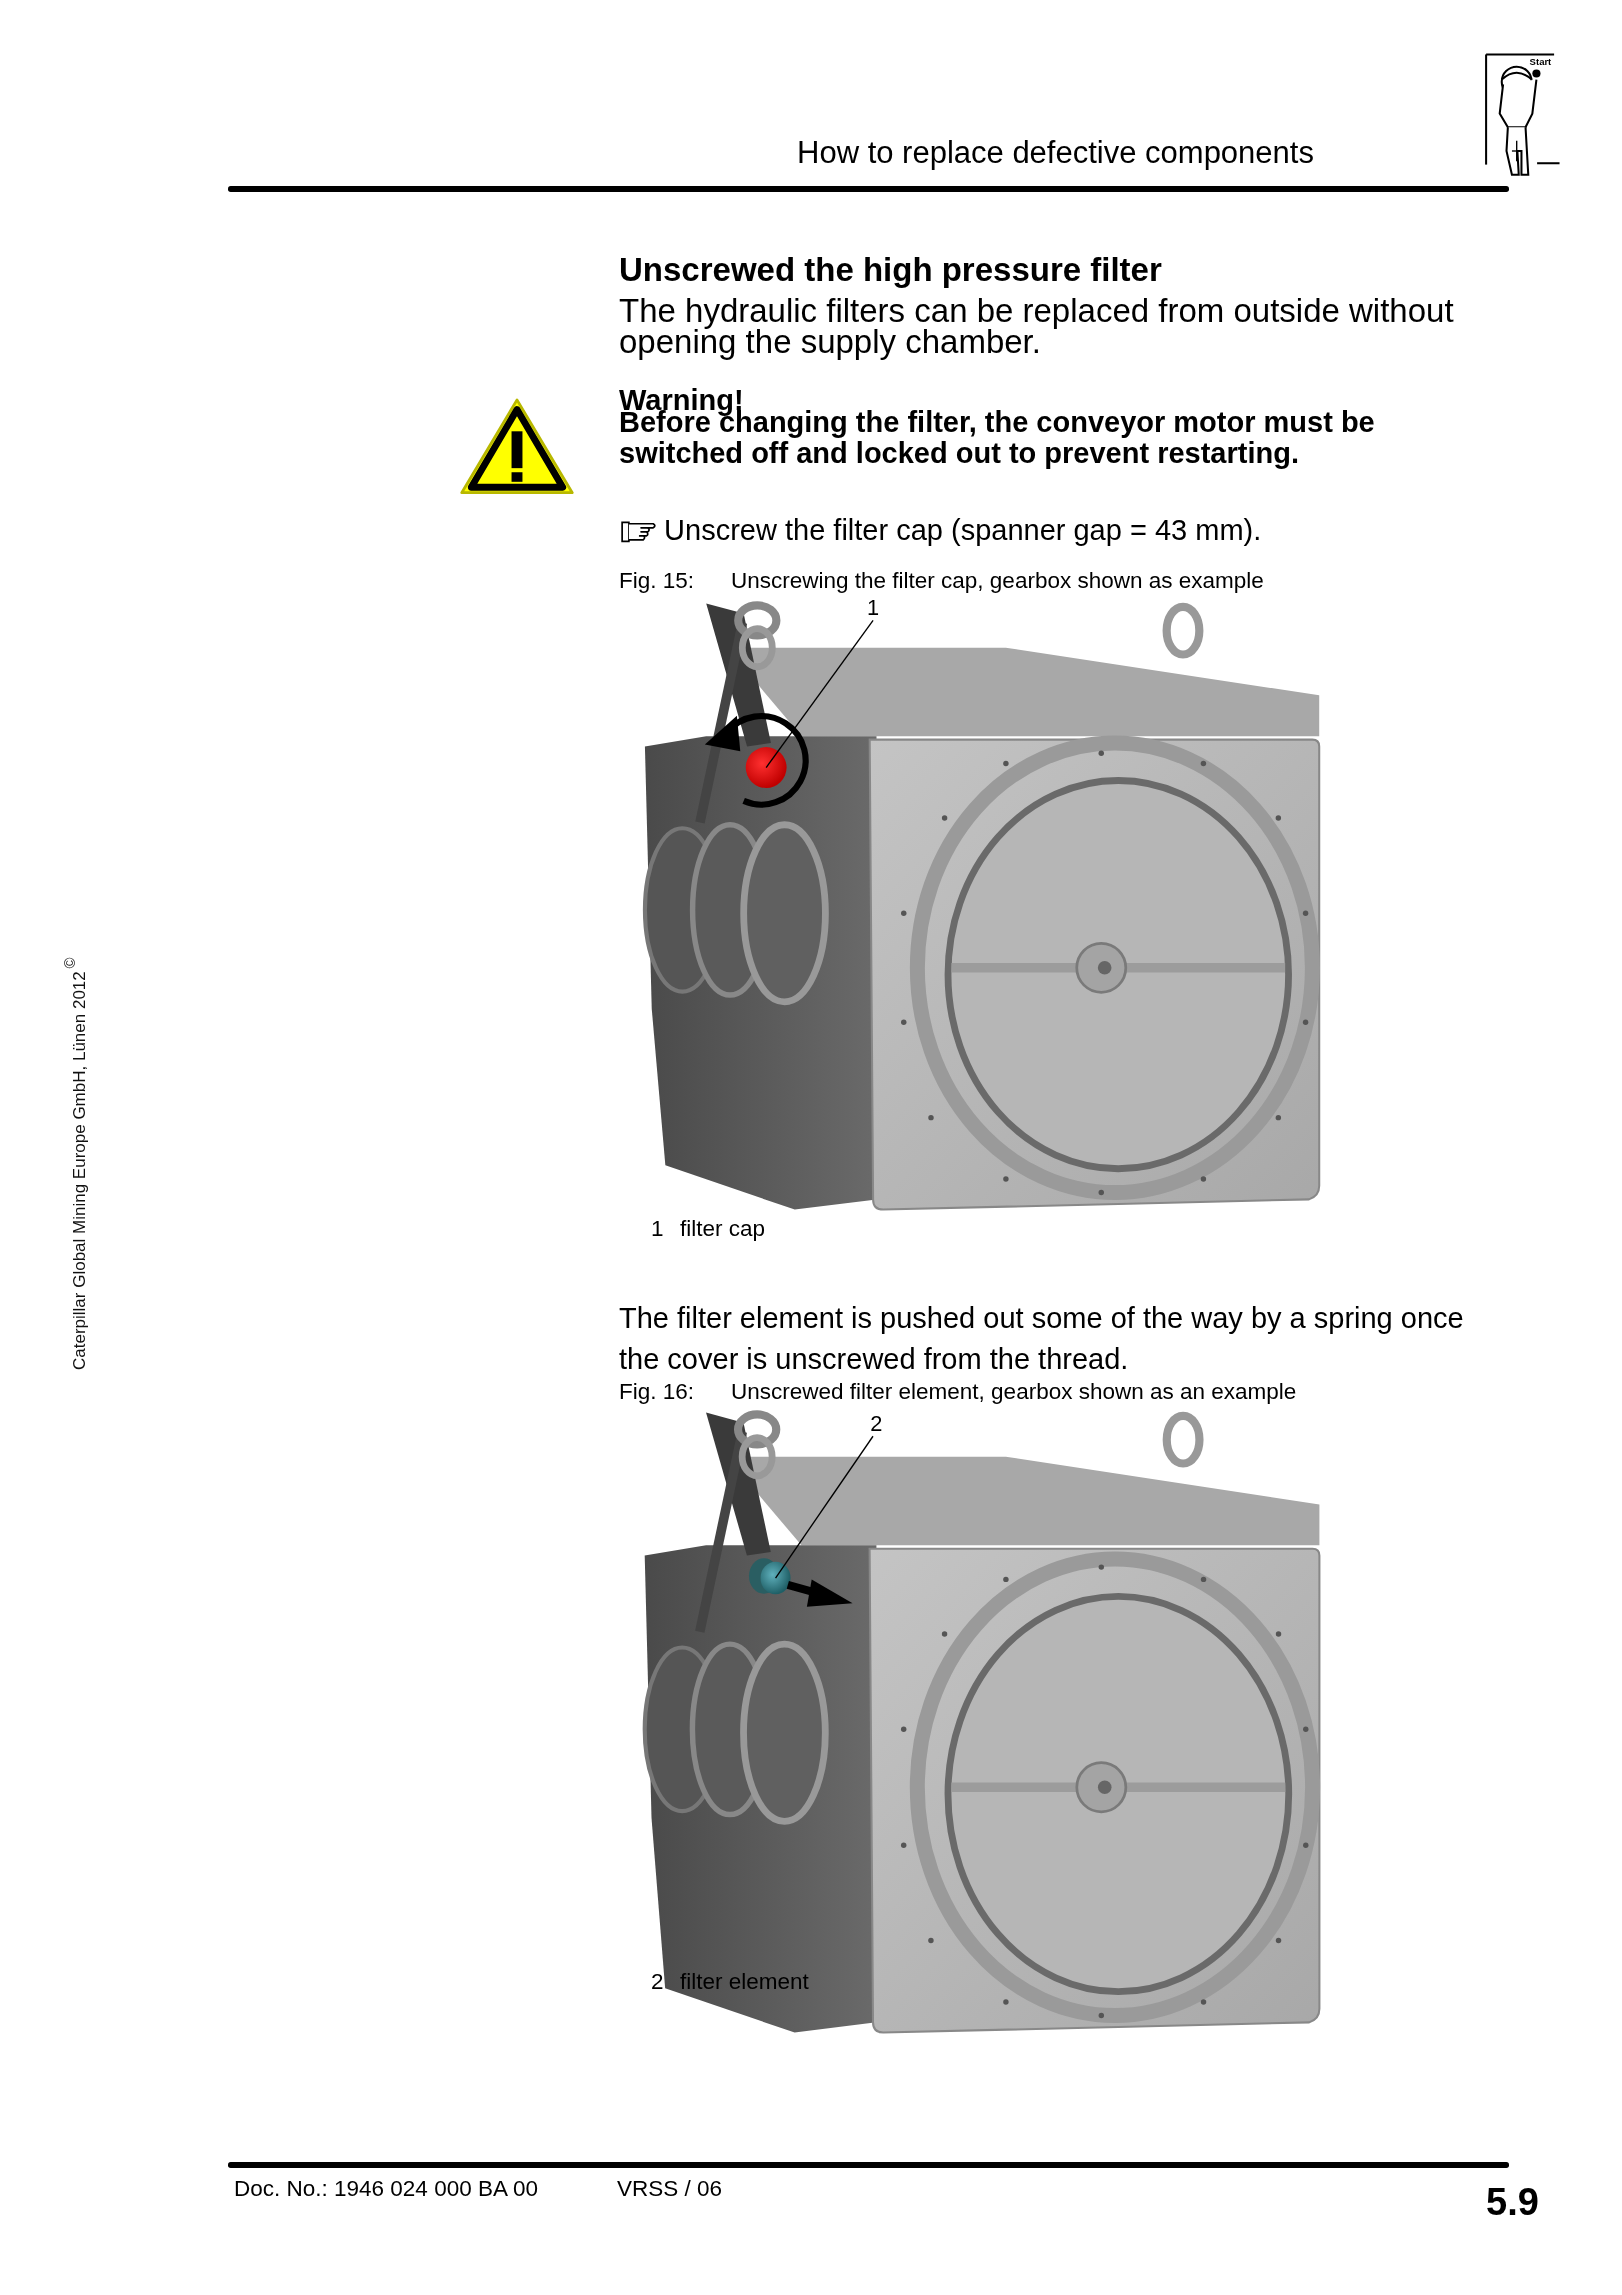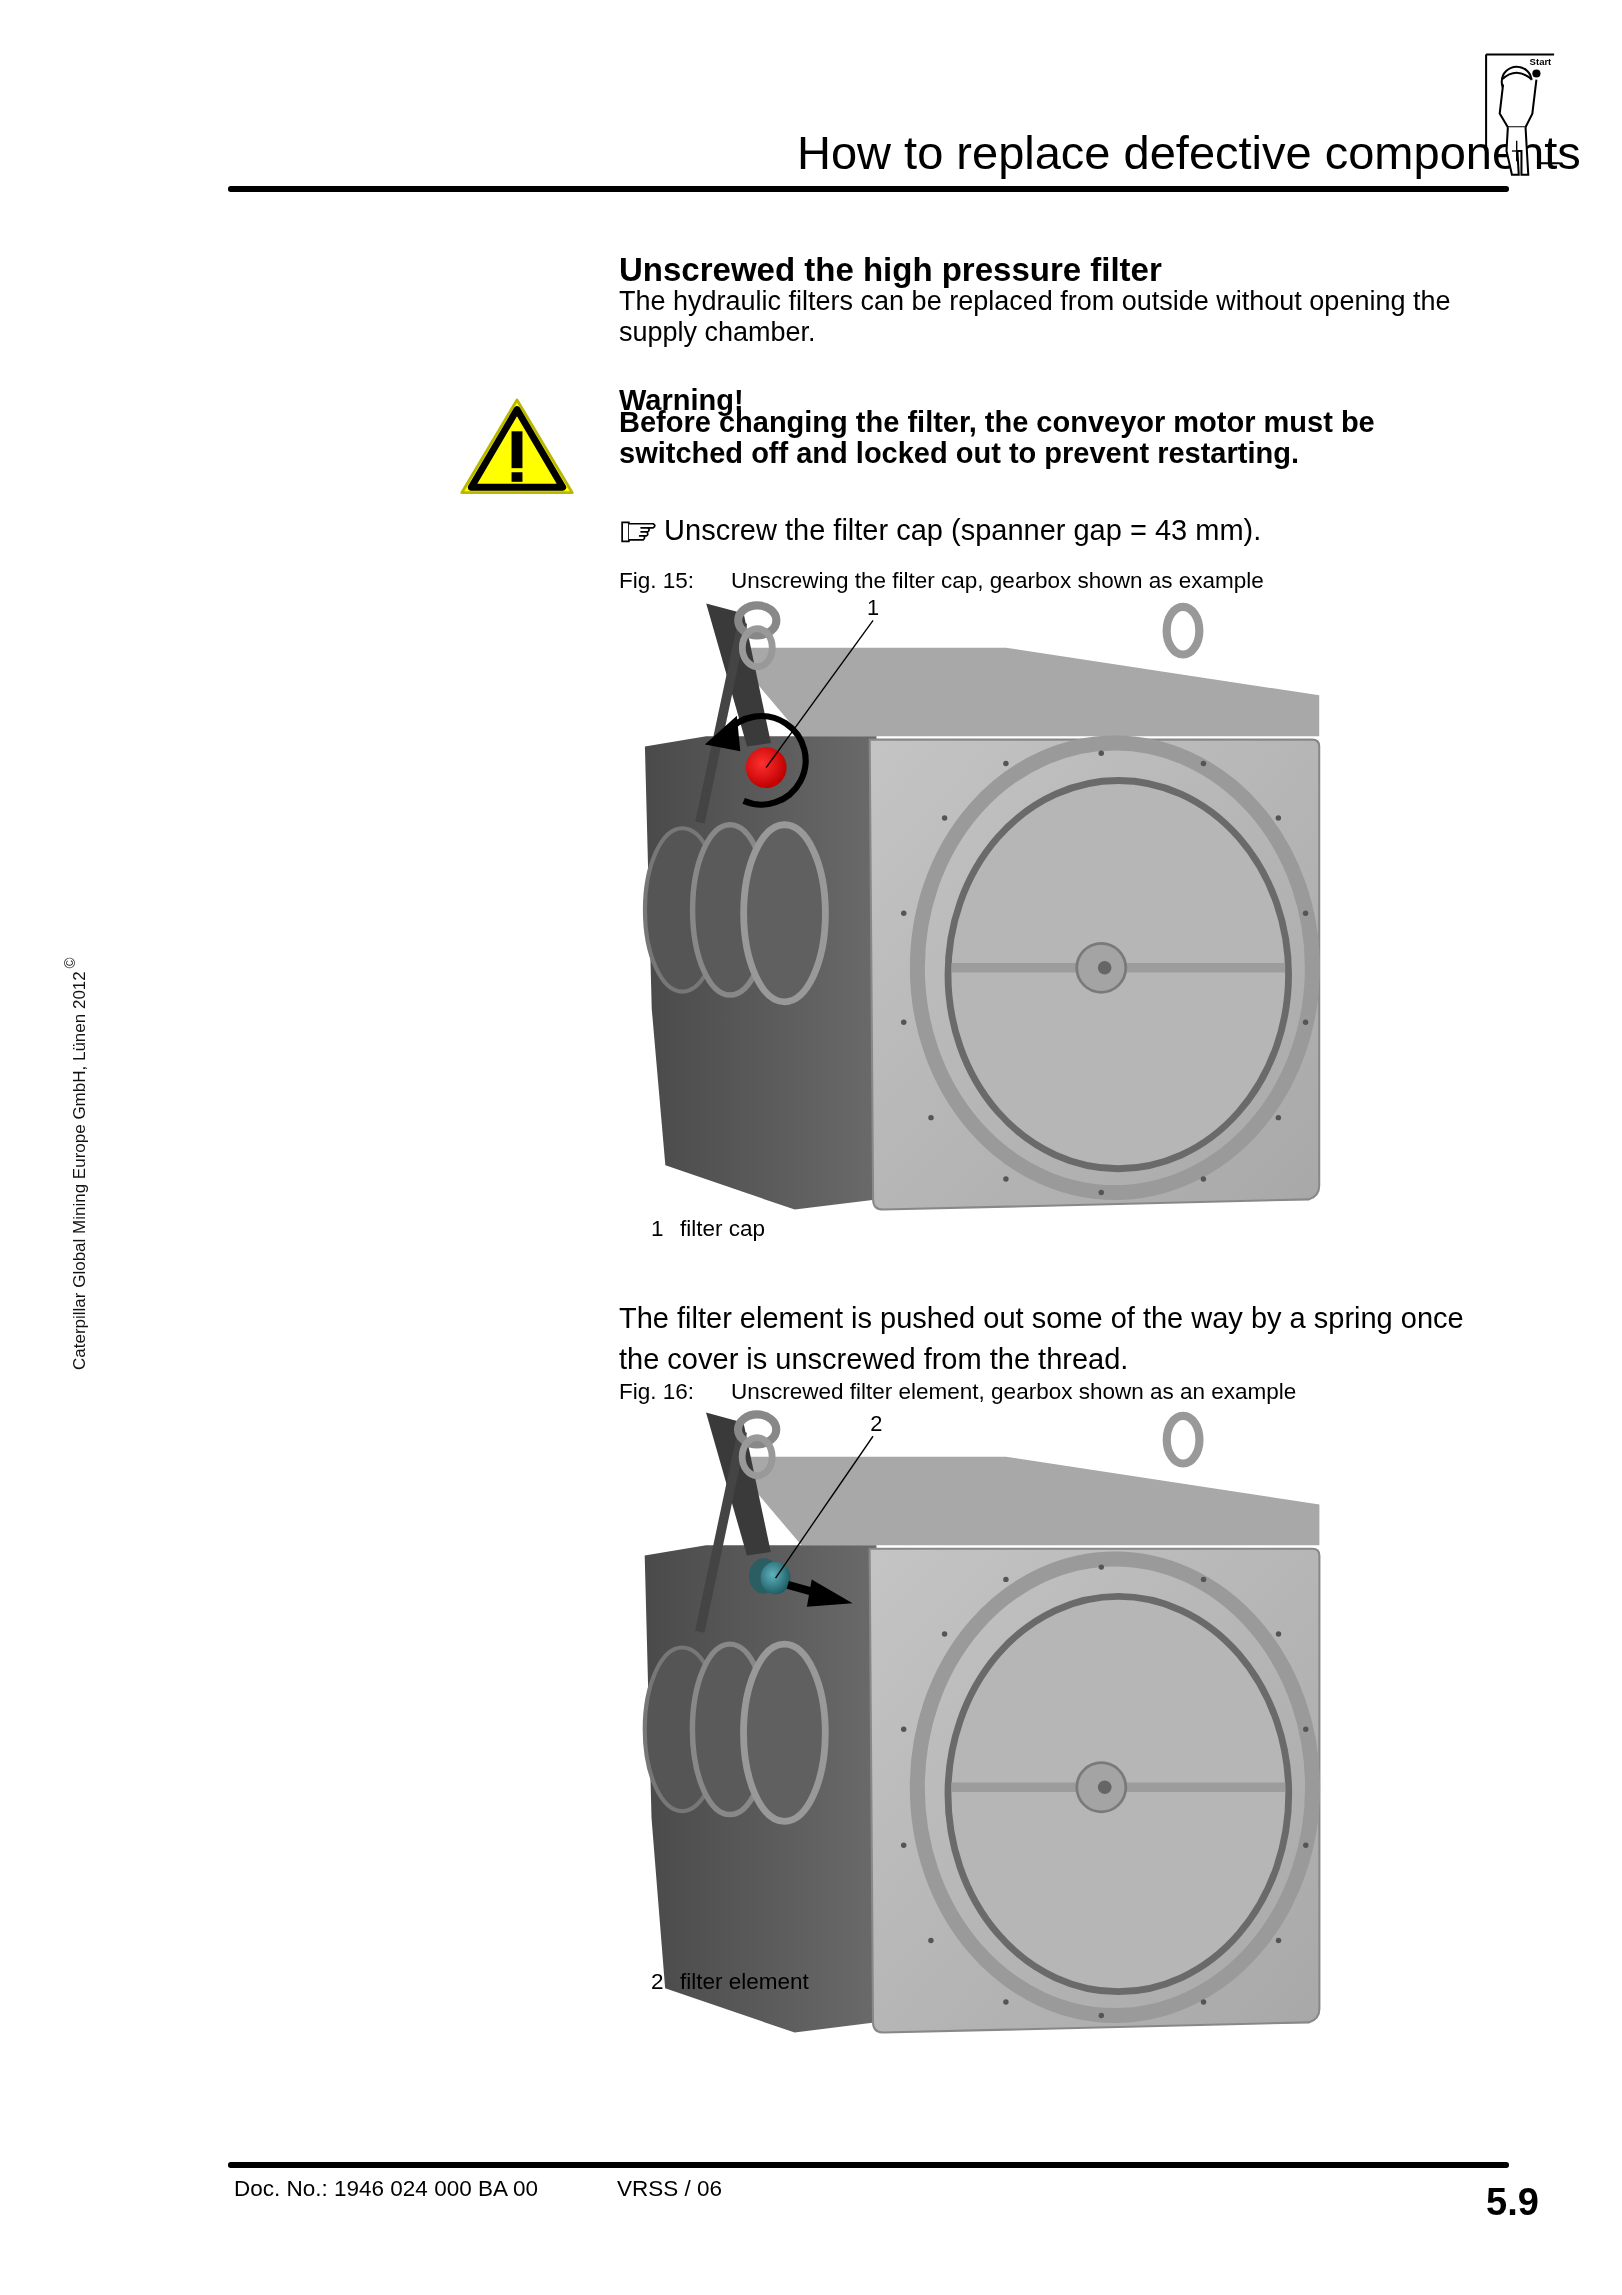--- a/index.html
+++ b/index.html
@@ -1,33 +1,33 @@
 <!DOCTYPE html>
 <html style="font-size:11px"><head>
 <meta charset="utf-8">
 <style>
   html, body { margin: 0; padding: 0; background: #ffffff; }
   body { width: 1623px; height: 2295px; position: relative; overflow: hidden;
          font-family: "Liberation Sans", "DejaVu Sans", sans-serif; color: #000; }
   .abs { position: absolute; }
 
   
-  .header-title { left: 797px; top: 129px; font-size: 47px; line-height: 48px; white-space: nowrap; }
+  .header-title { left: 797px; top: 129px; font-size: 31px; line-height: 48px; white-space: nowrap; }
   .header-rule { left: 228px; top: 186px; width: 1281px; height: 6.1px; background: #000; border-radius: 2.7px; }
   .header-icon { left: 1479px; top: 49px; width: 89px; height: 136px; text-align: center; }
 
   
   .side-copyright { left: 61px; top: 1370px; transform-origin: left top; transform: rotate(-90deg);
                     font-size: 17px; white-space: nowrap; color: #111; }
   .side-copyright sup { font-size: 15px; vertical-align: 9.5px; margin-left: 2.7px; }
 
   
   .col { left: 619px; width: 893px; }
   .section-title { top: 249px; font-size: 33px; font-weight: bold; line-height: 41px; }
-  .intro-text { top: 286px; font-size: 27px; line-height: 31px; }
+  .intro-text { top: 295px; font-size: 33px; line-height: 31px; }
   .warning-heading { top: 385px; font-size: 29px; font-weight: bold; line-height: 31px; }
   .warning-text { top: 407px; font-size: 29px; font-weight: bold; line-height: 31px; }
   .warning-icon { left: 459px; top: 397px; width: 116px; height: 100px; }
 
   .step { top: 513px; font-size: 29px; line-height: 34px; white-space: nowrap; }
   .step .hand { display: inline-block; width: 41px; margin-right: 4.1px; }
 
   .fig-caption { font-size: 22.5px; font-weight: normal; line-height: 27px; white-space: nowrap; }
   .fig-caption .num { display: inline-block; width: 112px; }
   .fig1-caption { top: 567px; }

